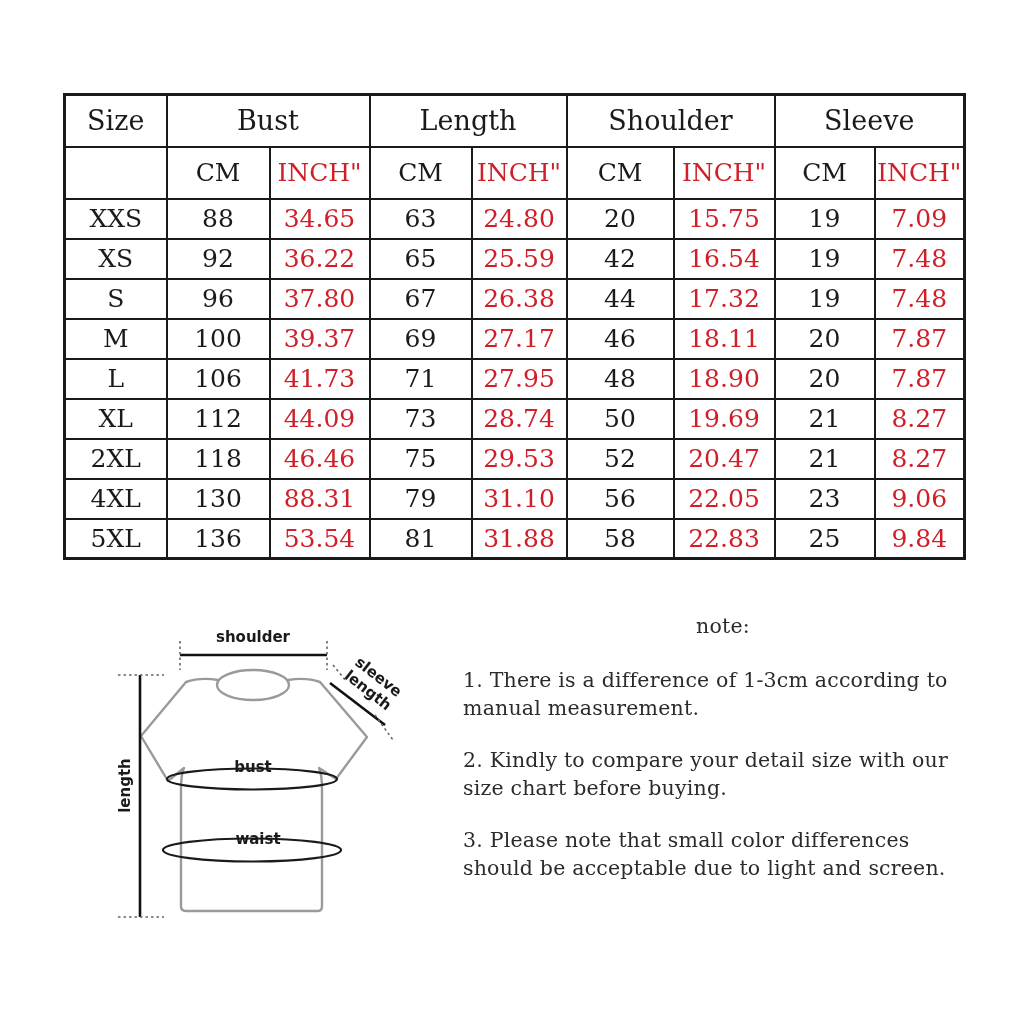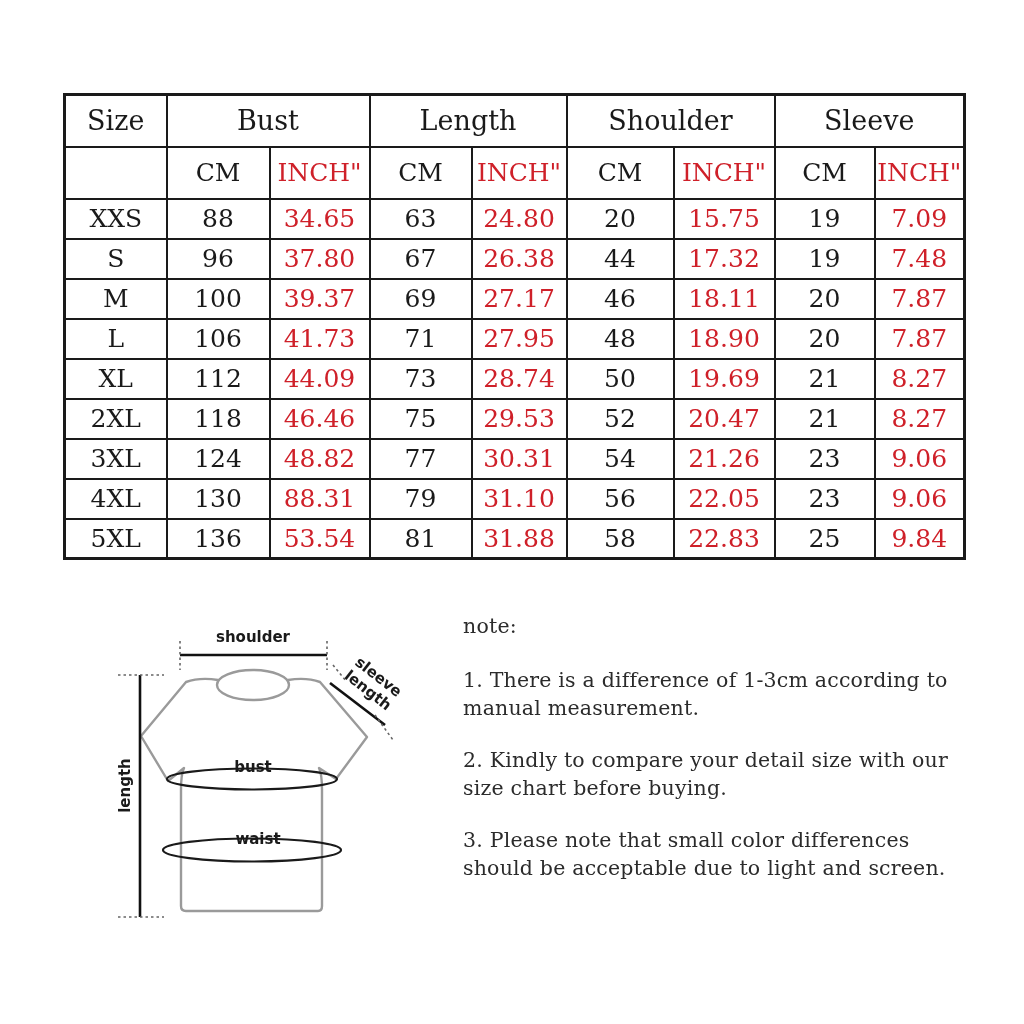--- a/index.html
+++ b/index.html
@@ -36,21 +36,21 @@
   .lbl-length{left:5px;top:169px;width:80px;transform:rotate(-90deg);}
   .lbl-sleeve{left:256px;top:59px;width:74px;transform:rotate(38deg);}
   .lbl-bust{left:133px;top:151px;width:80px;}
   .lbl-waist{left:138px;top:223px;width:80px;}
 
   
   .note{
     position:absolute;left:463px;top:612px;width:520px;
     font-size:20.5px;line-height:28px;color:#2b2b2b;letter-spacing:0.2px;
   }
-  .note .note-title{margin:0 0 26px 0;}
+  .note .note-title{margin:0 0 26px 0;text-align:center;}
   .note p{margin:0 0 24px 0;}
 </style>
 </head>
 <body>
 
 <table class="size-table">
   <colgroup>
     <col style="width:102px">
       <col style="width:103px">
       <col style="width:100px">
@@ -87,20 +87,31 @@
         <td>88</td>
         <td class="red">34.65</td>
         <td>63</td>
         <td class="red">24.80</td>
         <td>20</td>
         <td class="red">15.75</td>
         <td>19</td>
         <td class="red">7.09</td>
       </tr>
       <tr>
+        <td>XS</td>
+        <td>92</td>
+        <td class="red">36.22</td>
+        <td>65</td>
+        <td class="red">25.59</td>
+        <td>42</td>
+        <td class="red">16.54</td>
+        <td>19</td>
+        <td class="red">7.48</td>
+      </tr>
+      <tr>
         <td>S</td>
         <td>96</td>
         <td class="red">37.80</td>
         <td>67</td>
         <td class="red">26.38</td>
         <td>44</td>
         <td class="red">17.32</td>
         <td>19</td>
         <td class="red">7.48</td>
       </tr>
@@ -140,31 +151,20 @@
       <tr>
         <td>2XL</td>
         <td>118</td>
         <td class="red">46.46</td>
         <td>75</td>
         <td class="red">29.53</td>
         <td>52</td>
         <td class="red">20.47</td>
         <td>21</td>
         <td class="red">8.27</td>
-      </tr>
-      <tr>
-        <td>3XL</td>
-        <td>124</td>
-        <td class="red">48.82</td>
-        <td>77</td>
-        <td class="red">30.31</td>
-        <td>54</td>
-        <td class="red">21.26</td>
-        <td>23</td>
-        <td class="red">9.06</td>
       </tr>
       <tr>
         <td>4XL</td>
         <td>130</td>
         <td class="red">88.31</td>
         <td>79</td>
         <td class="red">31.10</td>
         <td>56</td>
         <td class="red">22.05</td>
         <td>23</td>

